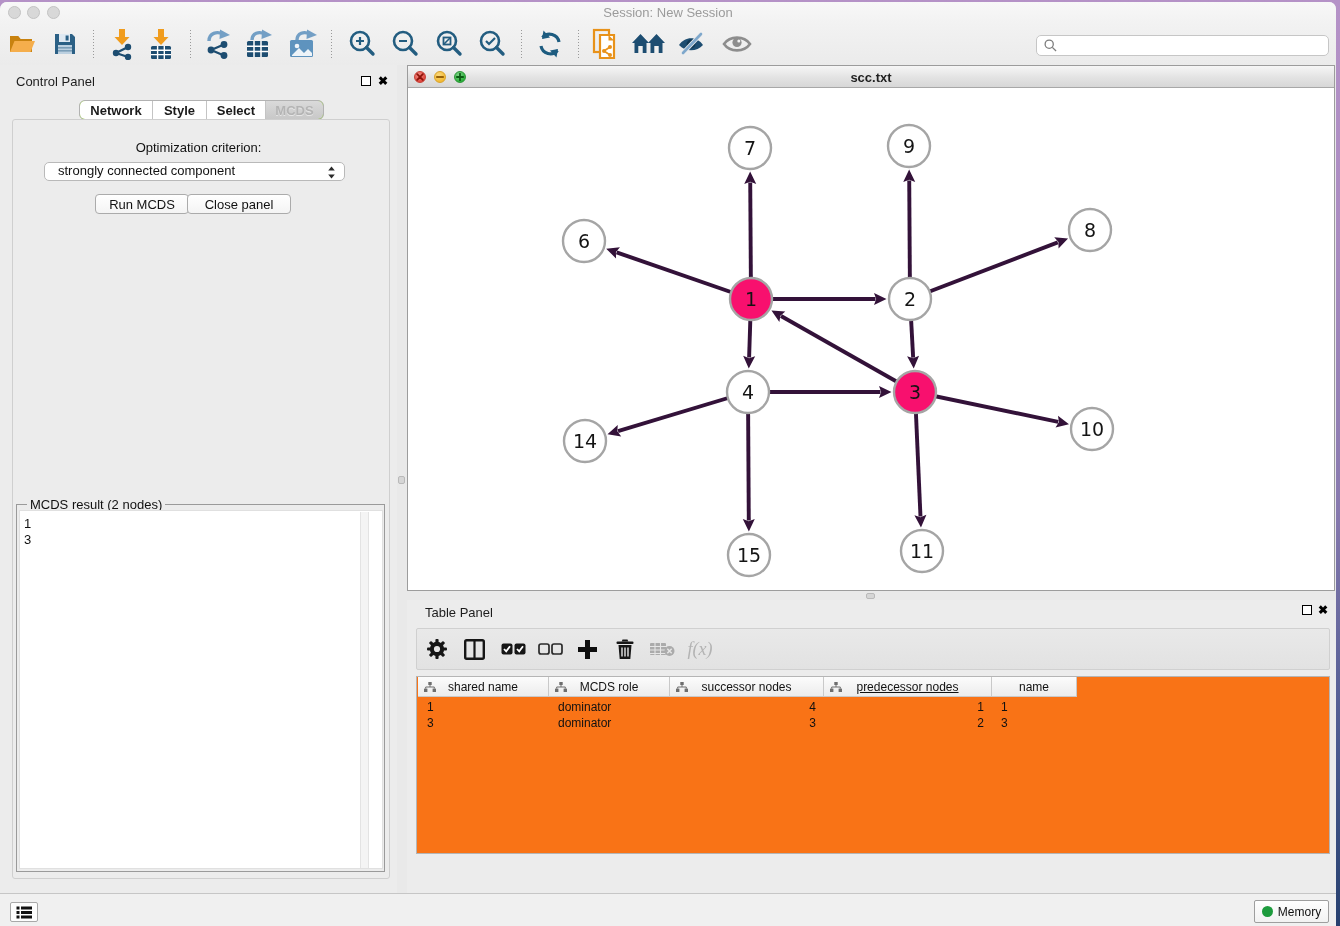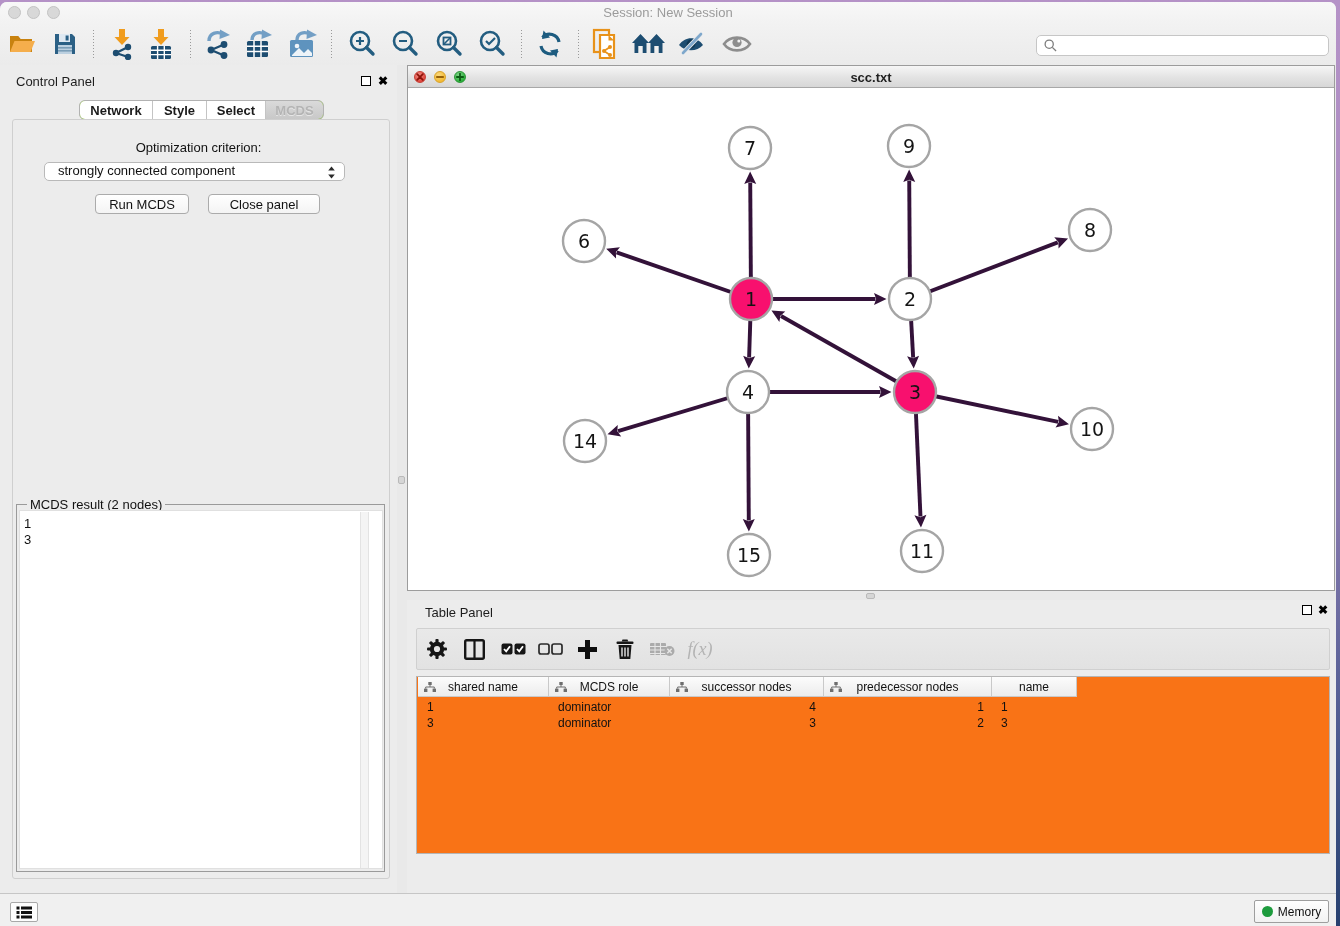--- a/index.html
+++ b/index.html
@@ -294,21 +294,21 @@
 
     <div class="dropdown">
       <span>strongly connected component</span>
       <svg class="dd-chevron" width="9" height="13" viewBox="0 0 9 13">
         <path d="M4.5 0.5 L7.8 4.6 H1.2 z" fill="#2b2b2b"></path>
         <path d="M4.5 12.5 L7.8 8.4 H1.2 z" fill="#2b2b2b"></path>
       </svg>
     </div>
 
     <div class="btn" style="left:95px;top:129px;width:94px">Run MCDS</div>
-    <div class="btn" style="left:208px;top:129px;width:112px">Close panel</div>
+    <div class="btn" style="left:187px;top:129px;width:104px">Close panel</div>
 
     <div class="groupbox">
       <div class="groupbox-label">MCDS result (2 nodes)</div>
       <div class="groupbox-inner">
         <div class="result-line">1</div>
         <div class="result-line">3</div>
         <div class="gb-scrolltrack"></div>
       </div>
     </div>
   </div>
@@ -485,21 +485,21 @@
             <svg class="hicon" width="12" height="10" viewBox="0 0 12 10">
               <g fill="#6e6e6e">
                 <rect x="4.3" y="0" width="3.4" height="3"></rect>
                 <rect x="0" y="6.6" width="3.4" height="3.4"></rect>
                 <rect x="8.6" y="6.6" width="3.4" height="3.4"></rect>
               </g>
               <path d="M6 3 V5 M1.7 6.6 V5 H10.3 V6.6" stroke="#6e6e6e" stroke-width="1" fill="none"></path>
             </svg>
             <span>successor nodes</span>
           </div>
-          <div class="thead" style="left: 407px; width: 168px;">
+          <div class="thead" style="left: 407px; width: 168px; text-decoration: underline;">
             <svg class="hicon" width="12" height="10" viewBox="0 0 12 10">
               <g fill="#6e6e6e">
                 <rect x="4.3" y="0" width="3.4" height="3"></rect>
                 <rect x="0" y="6.6" width="3.4" height="3.4"></rect>
                 <rect x="8.6" y="6.6" width="3.4" height="3.4"></rect>
               </g>
               <path d="M6 3 V5 M1.7 6.6 V5 H10.3 V6.6" stroke="#6e6e6e" stroke-width="1" fill="none"></path>
             </svg>
             <span>predecessor nodes</span>
           </div>

